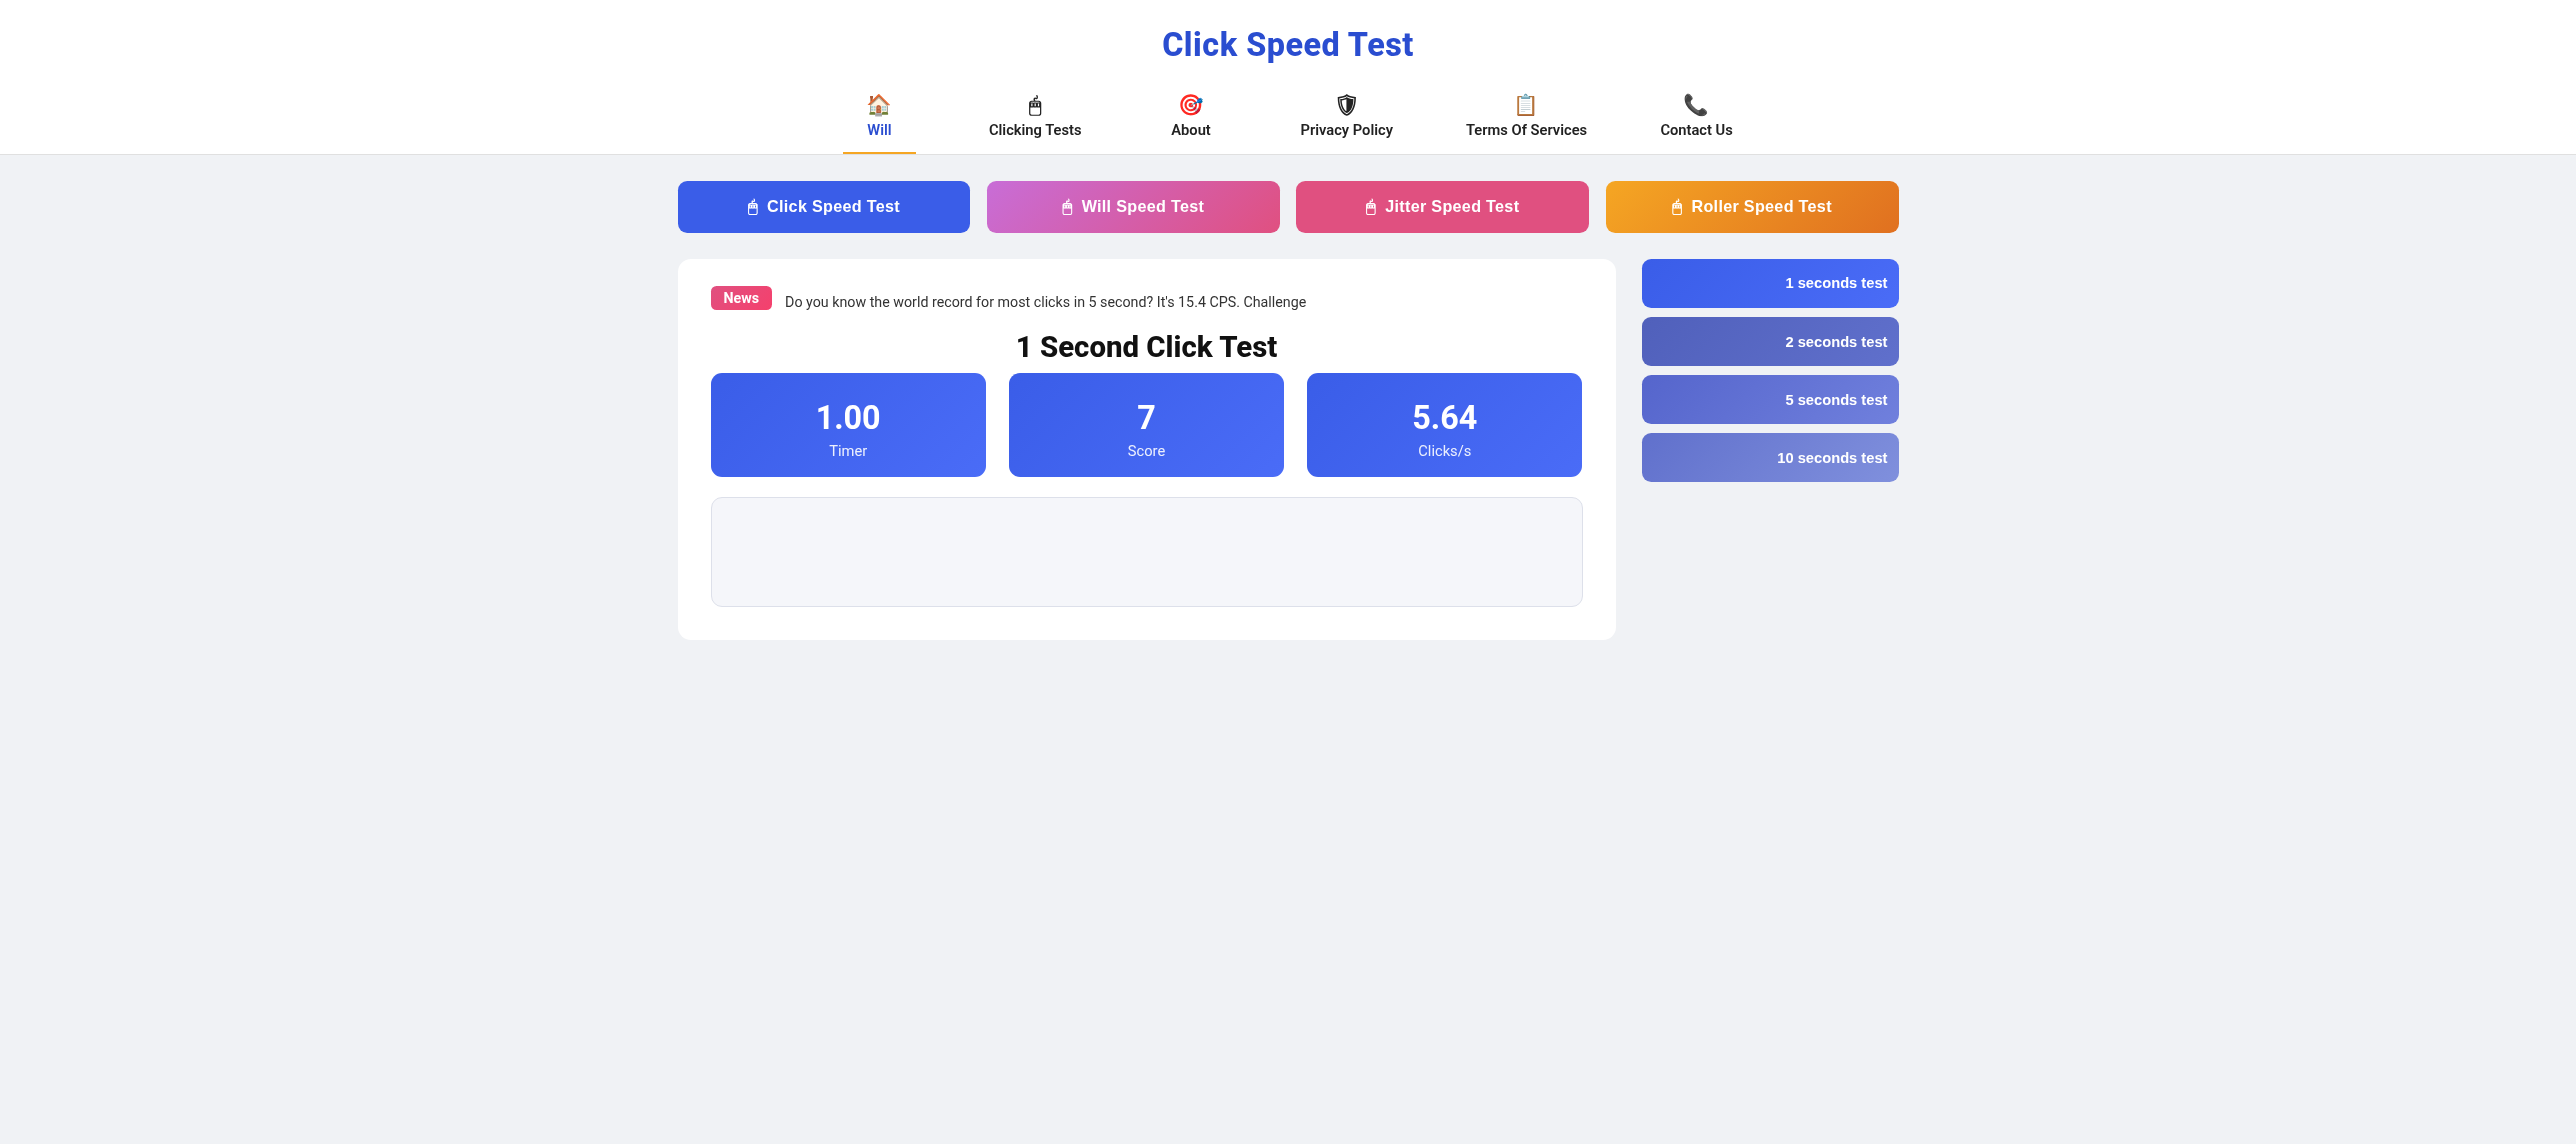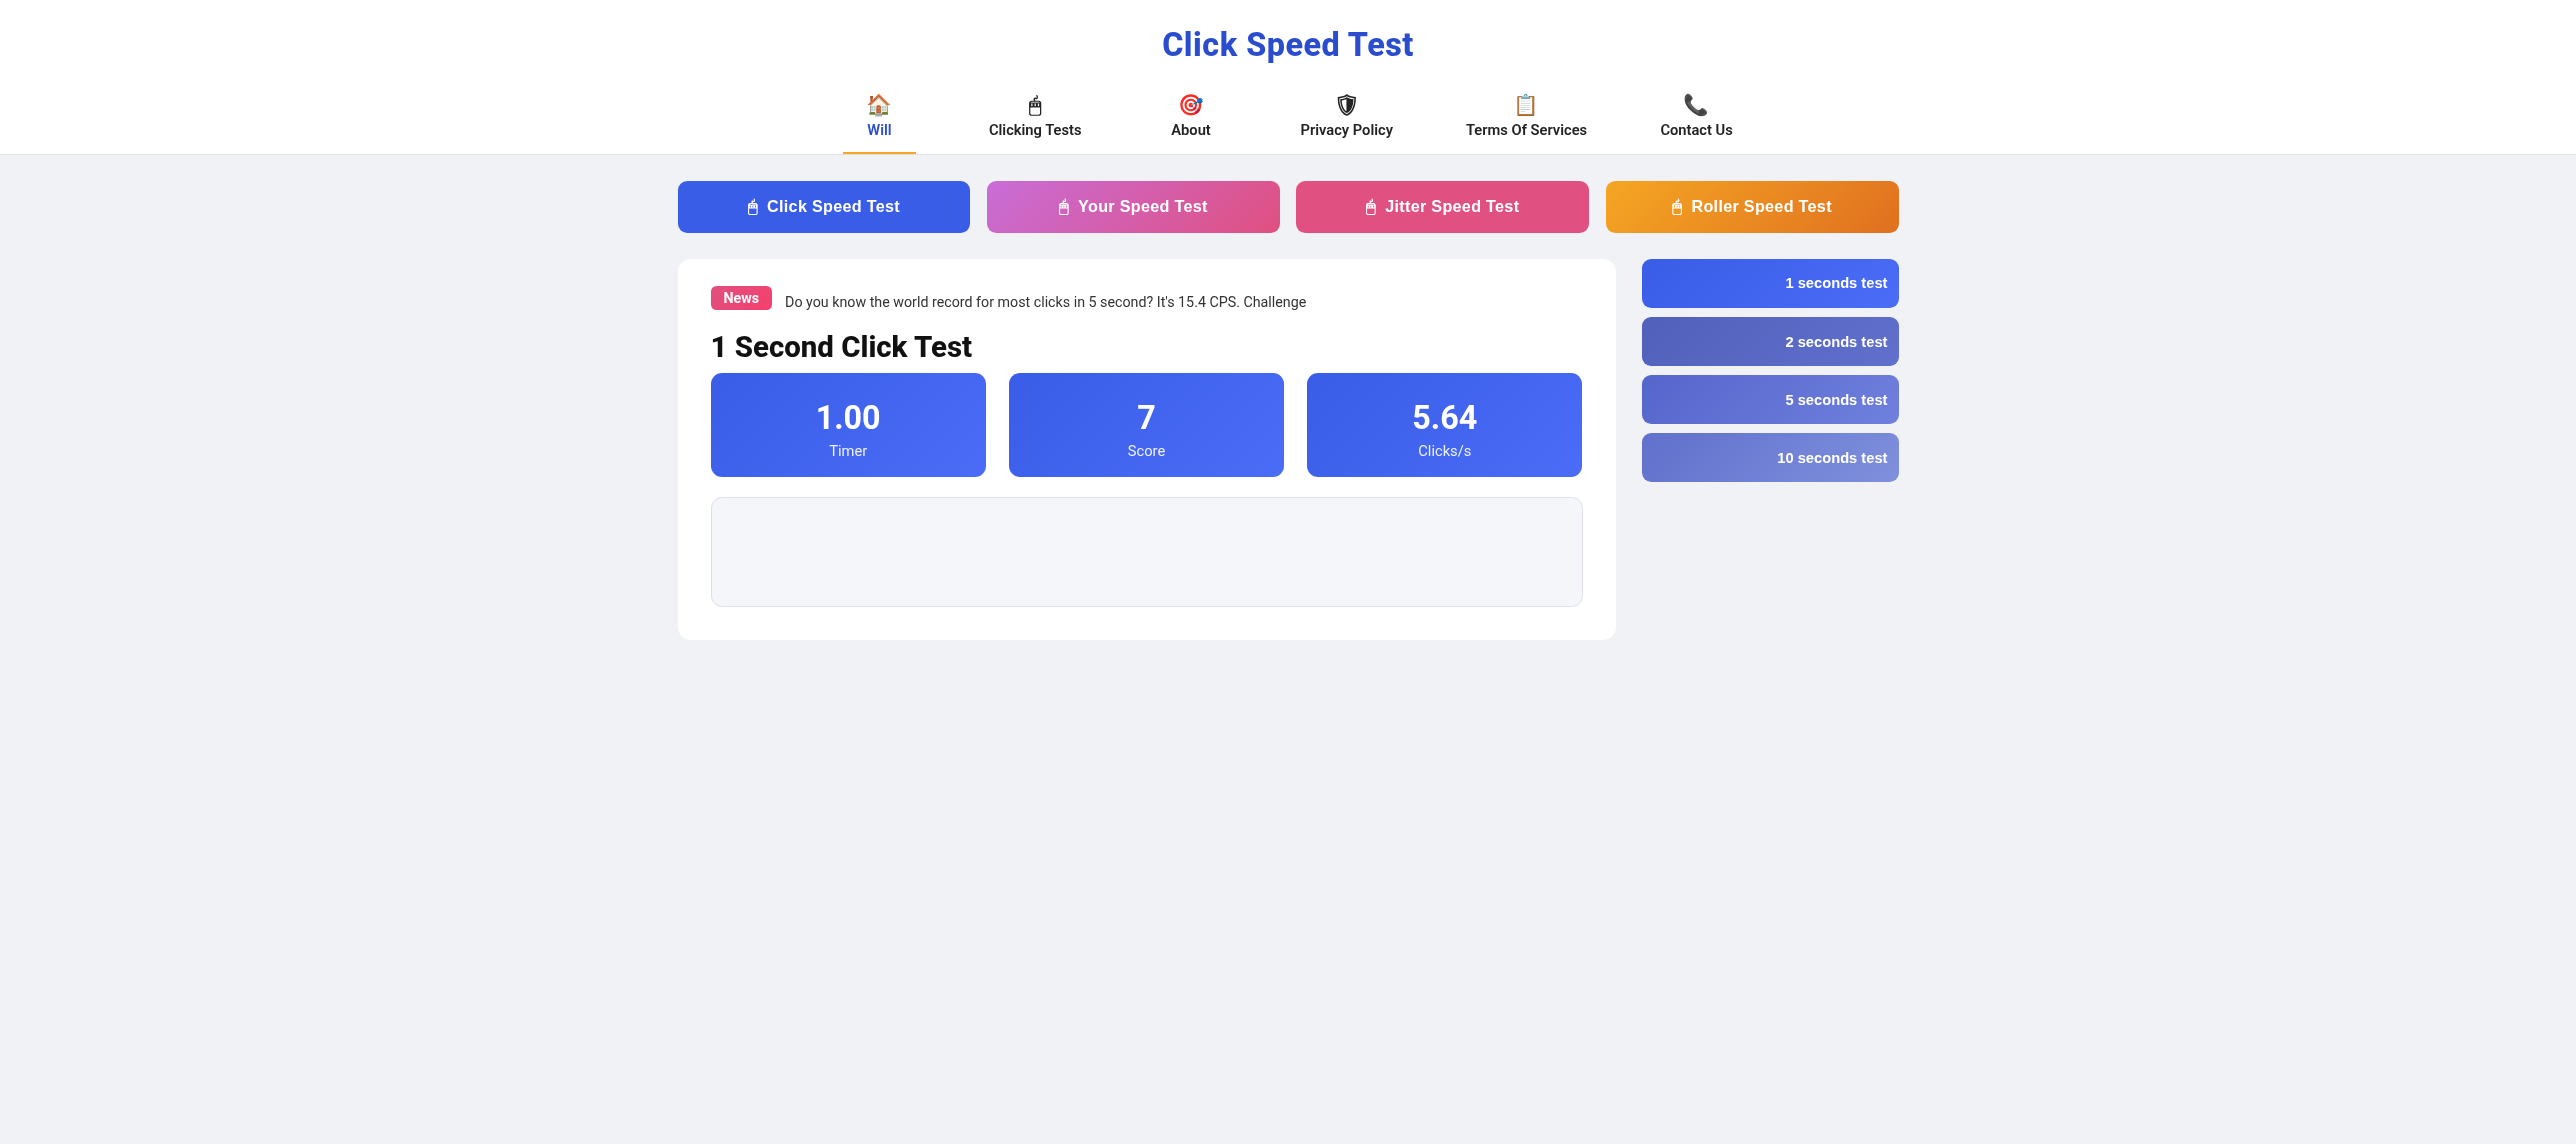--- a/index.html
+++ b/index.html
@@ -115,21 +115,21 @@
       color: #fff;
       font-weight: 700;
       border-radius: 5.5px;
       padding: 3.7px 13px;
       font-size: 0.97rem;
       white-space: nowrap;
     }
 
     
     .test-main-title {
-      text-align: left;
+      text-align: center;
       font-size: 2rem;
       font-weight: 800;
       color: #111;
       margin-bottom: 9.2px;
     }
     .test-subtitle {
       text-align: center;
       color: #444;
       font-size: 1.02rem;
       margin-bottom: 26px;
@@ -229,21 +229,21 @@
   </nav>
 </header>
 
 <div class="test-buttons-row">
   <button class="test-btn test-btn-click">
     <span>🖱</span>
     <span>Click Speed Test</span>
   </button>
   <button class="test-btn test-btn-kohi">
     <span>🖱</span>
-    <span>Your Speed Test</span>
+    <span>Will Speed Test</span>
   </button>
   <button class="test-btn test-btn-jitter">
     <span>🖱</span>
     <span>Jitter Speed Test</span>
   </button>
   <button class="test-btn test-btn-roller">
     <span>🖱</span>
     <span>Roller Speed Test</span>
   </button>
 </div>

